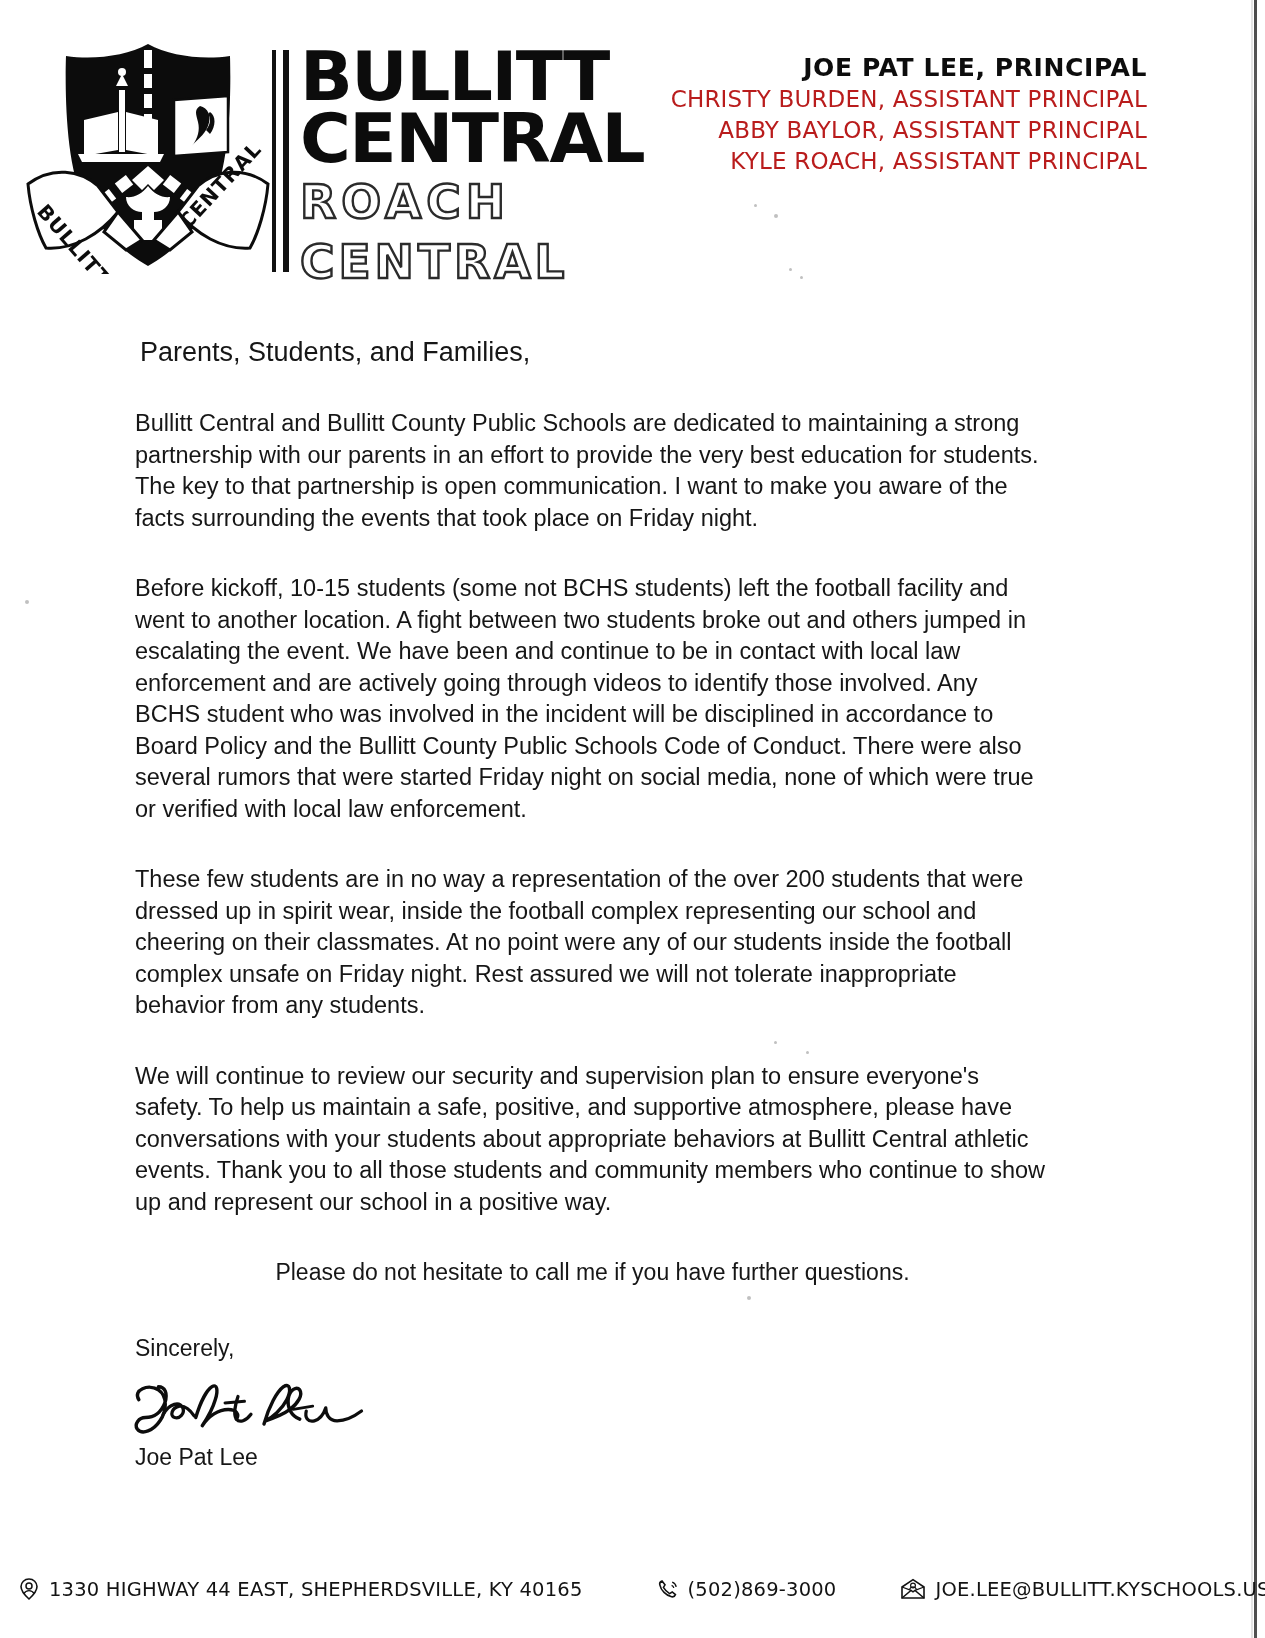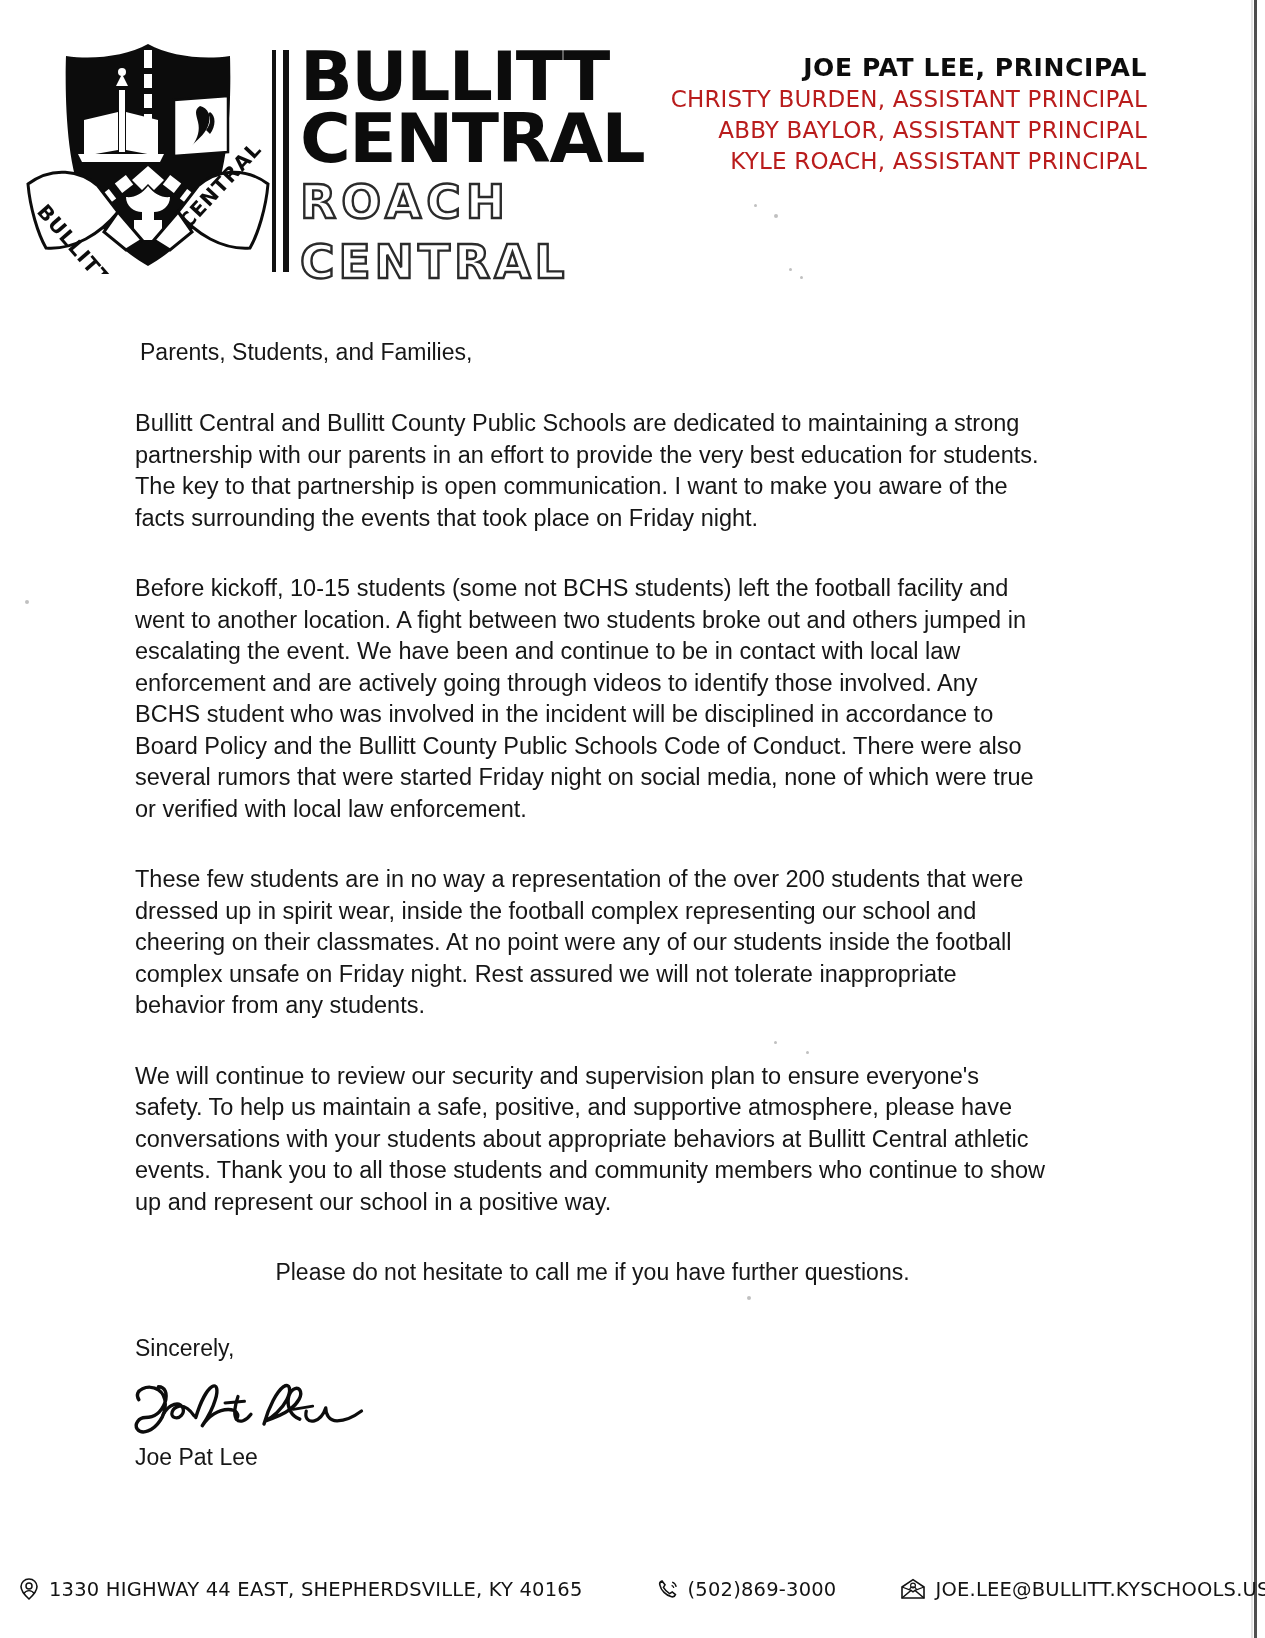--- a/index.html
+++ b/index.html
@@ -133,21 +133,21 @@
   }
 
   
   .letter {
     position: absolute;
     left: 135px;
     top: 336px;
     width: 915px;
   }
   .salutation {
-    font-size: 23px;
+    font-size: 27px;
     line-height: 32px;
     margin: 0 0 40px 5px;
     color: #161616;
   }
   .para {
     font-size: 23.5px;
     line-height: 31.5px;
     margin: 0 4px 39px 0;
     color: #161616;
     text-align: left;

